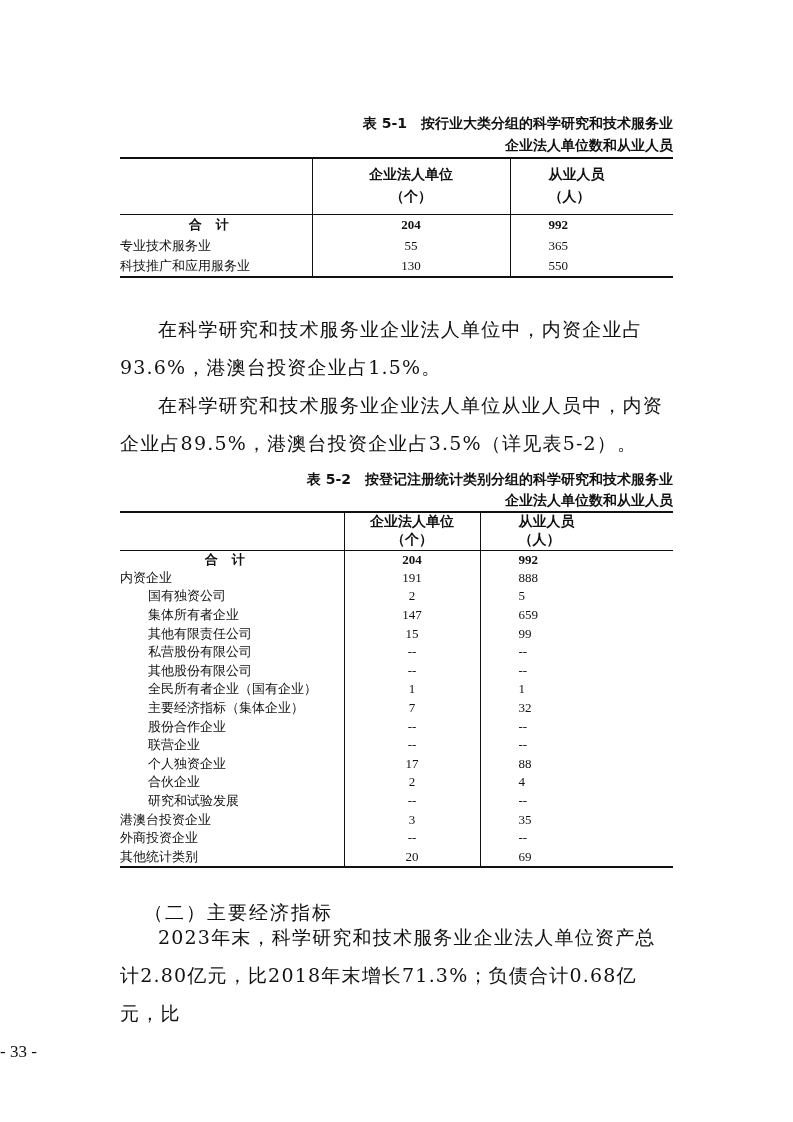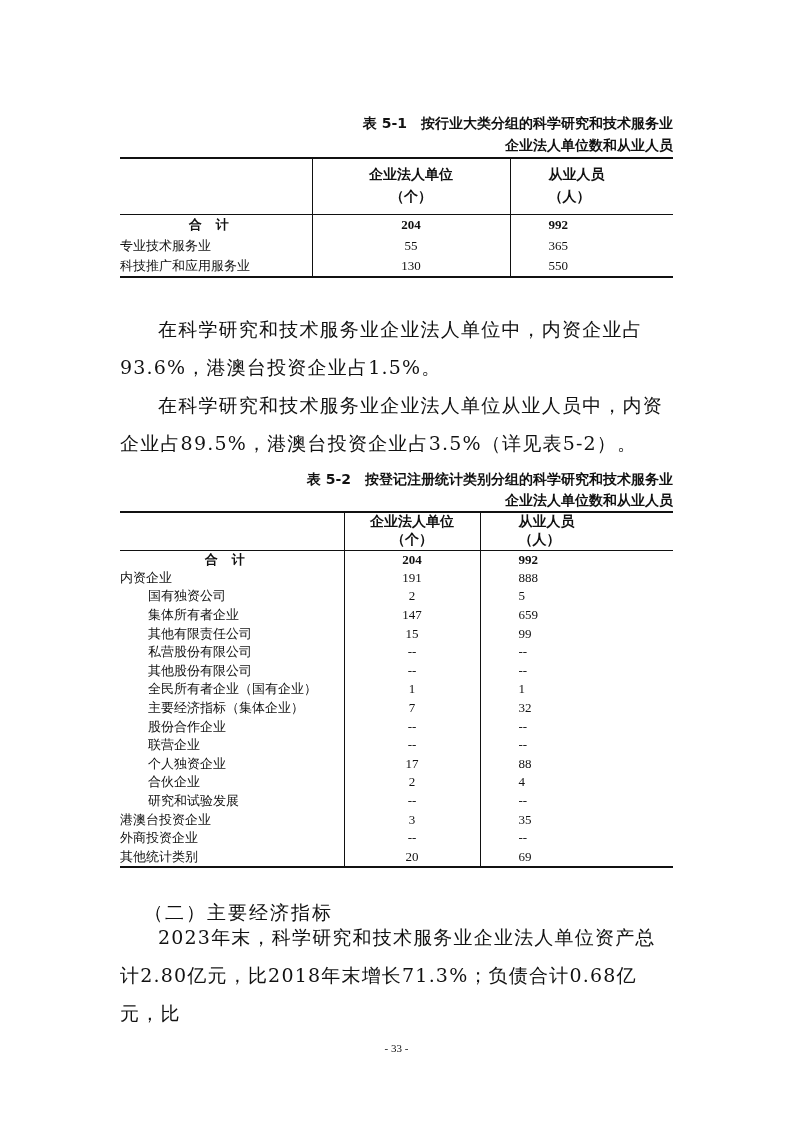--- a/index.html
+++ b/index.html
@@ -13,21 +13,21 @@
   table.data .c2 { border-right: 1.2px solid #111; text-align: center; }
   table.data .c3 { text-align: left; padding-left: 38px; }
   table.data thead th { font-family: "DejaVu Sans", "Liberation Sans", sans-serif; font-weight: bold; font-size: 14px; text-align: center; }
   table.data .total td { font-weight: bold; }
   table.data .total .c1 { text-align: center; font-family: "DejaVu Sans", "Liberation Sans", sans-serif; letter-spacing: 14px; }
   table.data .indent .c1 { padding-left: 28px; }
   .body-text { position: absolute; left: 120px; width: 555px; font-size: 19px; line-height: 38px; letter-spacing: 1.2px; font-family: "DejaVu Serif", "Liberation Serif", serif; }
   .body-text p { margin: 0; }
   .body-text p.indent { text-indent: 38px; }
   .heading2 { font-family: "DejaVu Sans", "Liberation Sans", sans-serif; font-size: 19px; letter-spacing: 2px; }
-  .pagenum { position: absolute; left: 0; width: 793px; top: 1042px; text-align: center; font-size: 11px; font-family: "Liberation Serif", serif; }
+  .pagenum { position: absolute; left: 0; width: 793px; top: 1042px; text-align: left; font-size: 17px; font-family: "Liberation Serif", serif; }
 </style>
 </head>
 <body>
 
 <div class="tcap" style="top:114px;">表 5-1　按行业大类分组的科学研究和技术服务业</div>
 <div class="tcap" style="top:136px;">企业法人单位数和从业人员</div>
 
 <table class="data" style="top:157px;">
   <colgroup>
       <col style="width:192px">

